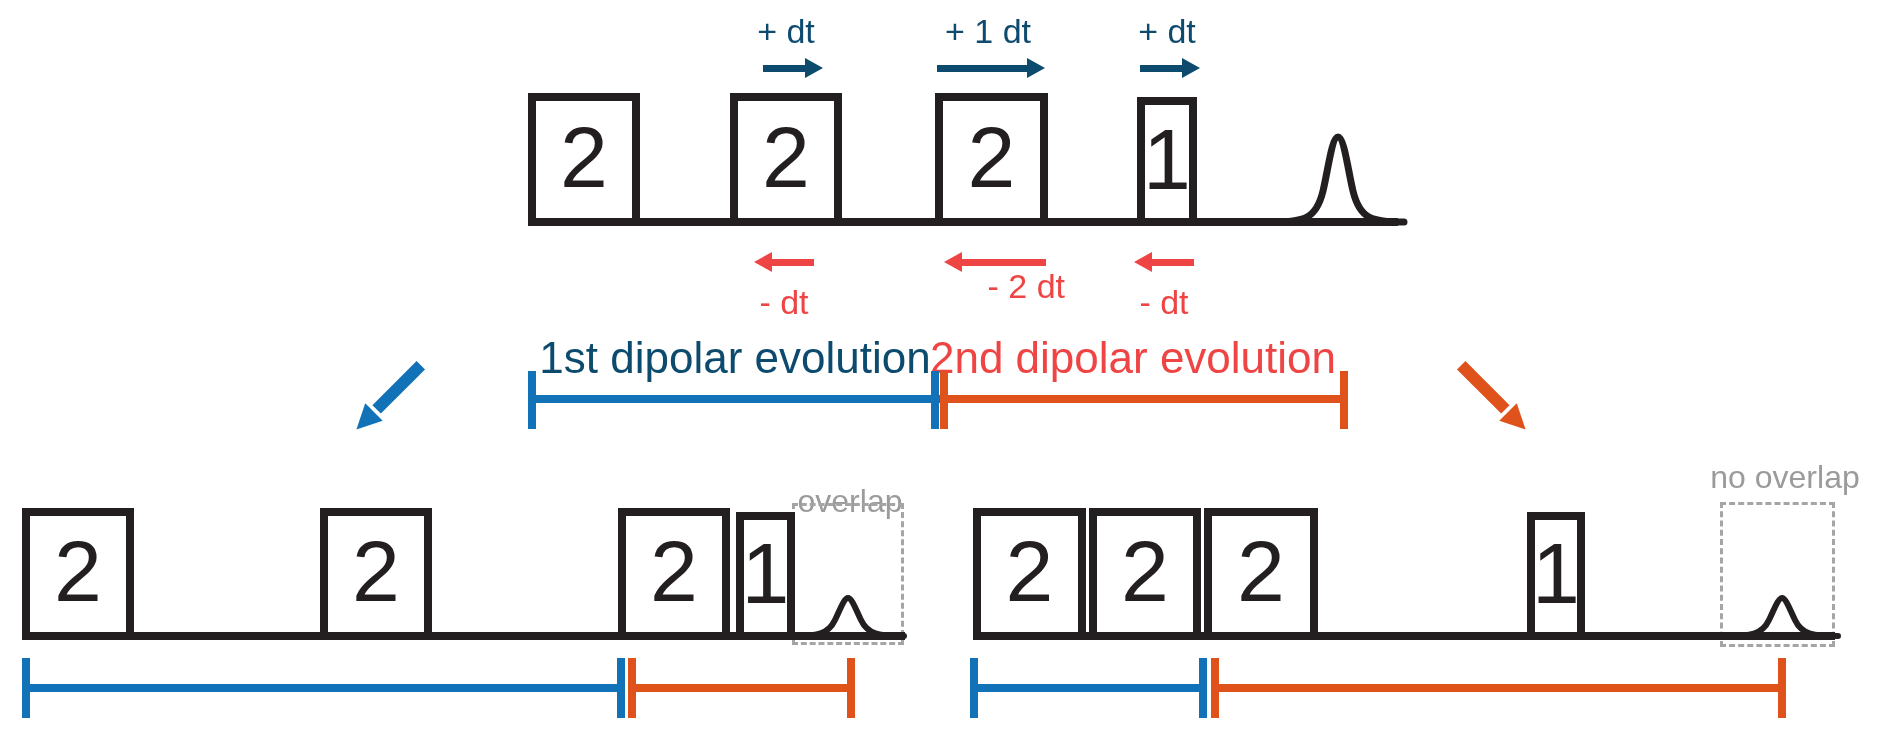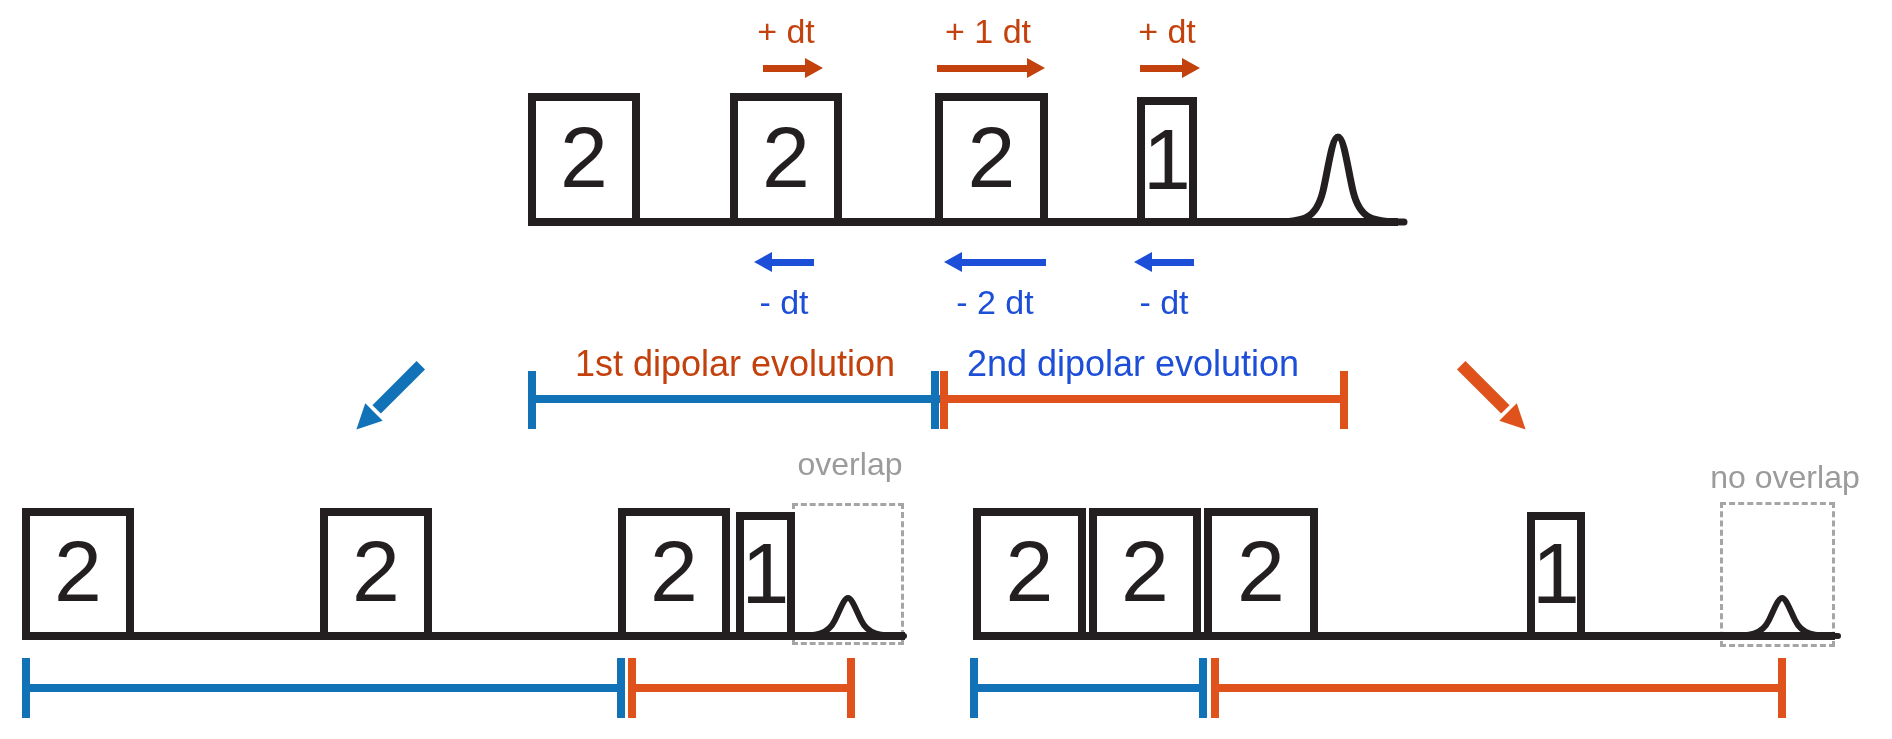--- a/index.html
+++ b/index.html
@@ -23,26 +23,26 @@
   .orange-bg{background:#e0521c;}
   
   .harrow{position:absolute;height:20px;}
   .harrow .shaft{position:absolute;top:7px;height:7px;background:currentColor;}
   .harrow.right .shaft{left:0;right:16px;}
   .harrow.left  .shaft{right:0;left:16px;}
   .harrow .head{position:absolute;top:0;width:0;height:0;
     border-top:10px solid transparent;border-bottom:10px solid transparent;}
   .harrow.right .head{right:0;border-left:18px solid currentColor;}
   .harrow.left  .head{left:0;border-right:18px solid currentColor;}
-  .blue-fg{color:#c2410c;}
-  .orange-fg{color:#1d4ed8;}
+  .blue-fg{color:#0c4a6e;}
+  .orange-fg{color:#ef4444;}
   
   .lbl{position:absolute;text-align:center;line-height:1.1;white-space:nowrap;}
   .shift-lbl{font-size:34px;}
-  .evo-lbl{font-size:36px;margin-top:10px;}
+  .evo-lbl{font-size:44px;}
   .gray-lbl{font-size:32px;color:#9b9b9b;}
   
   .dashed-box{position:absolute;border:3px dashed #a5a5a5;box-sizing:border-box;background:transparent;}
 </style>
 </head>
 <body>
 
 <div class="canvas">
 
   <div>
@@ -89,21 +89,21 @@
     <div class="harrow left orange-fg" style="left:944px;top:252px;width:102px;">
         <div class="shaft"></div>
         <div class="head"></div>
       </div>
     <div class="harrow left orange-fg" style="left:1134px;top:252px;width:60px;">
         <div class="shaft"></div>
         <div class="head"></div>
       </div>
 
     <div class="lbl shift-lbl orange-fg" style="left:714px;top:284px;width:140px;">- dt</div>
-    <div class="lbl shift-lbl orange-fg" style="left:925px;top:284px;width:140px;">- 2 dt</div>
+    <div class="lbl shift-lbl orange-fg" style="left:925px;top:268px;width:140px;text-align:right;">- 2 dt</div>
     <div class="lbl shift-lbl orange-fg" style="left:1094px;top:284px;width:140px;">- dt</div>
   </div>
 
   <div>
     <div class="lbl evo-lbl blue-fg" style="left:510px;top:334px;width:450px;">1st dipolar evolution</div>
     <div class="lbl evo-lbl orange-fg" style="left:908px;top:334px;width:450px;">2nd dipolar evolution</div>
 
     <div>
       <div class="btick blue-bg" style="left:528px;top:371px;height:58px;"></div>
       <div class="bline blue-bg" style="left:532px;top:395px;width:409px;"></div>
@@ -119,21 +119,21 @@
       <line x1="90" y1="10" x2="42" y2="58" stroke="#1272b8" stroke-width="13"></line>
       <polygon points="20,80 48.6,70.4 29.6,51.4" fill="#1272b8"></polygon>
     </svg>
     <svg class="abs" style="left:1452px;top:356px;" width="92" height="92" viewBox="0 0 100 100">
       <line x1="10" y1="10" x2="58" y2="58" stroke="#e0521c" stroke-width="13"></line>
       <polygon points="80,80 70.4,51.4 51.4,70.4" fill="#e0521c"></polygon>
     </svg>
   </div>
 
   <div>
-    <div class="lbl gray-lbl" style="left:750px;top:447px;width:200px;">overlap</div>
+    <div class="lbl gray-lbl" style="left:750px;top:484px;width:200px;">overlap</div>
     <div class="dashed-box" style="left:792px;top:503px;width:112px;height:142px;"></div>
 
     <div class="baseline" style="left:22px;top:632px;width:883px;"></div>
     <div class="pulse" style="left:22px;top:508px;width:112px;height:132px;">
         <span>2</span>
       </div>
     <div class="pulse" style="left:320px;top:508px;width:112px;height:132px;">
         <span>2</span>
       </div>
     <div class="pulse" style="left:618px;top:508px;width:112px;height:132px;">

